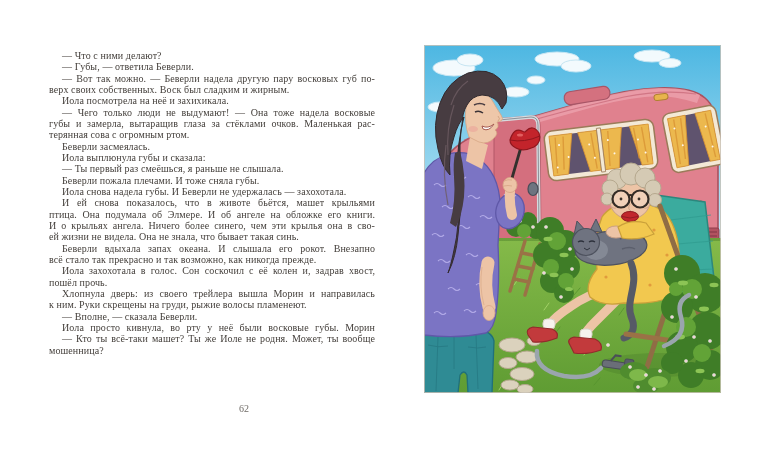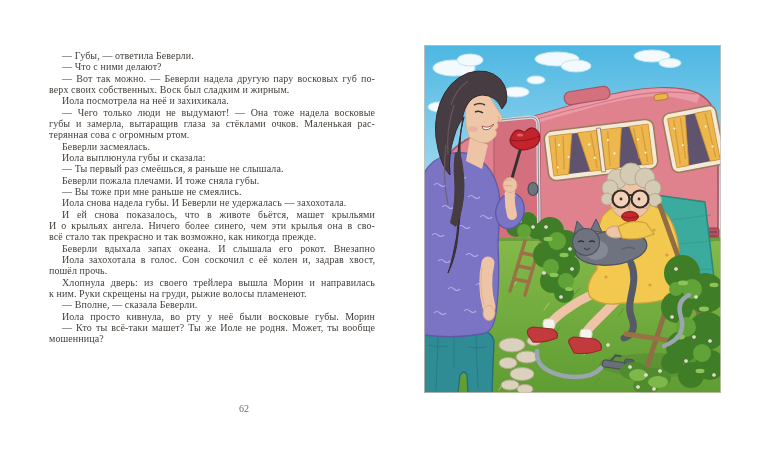--- a/index.html
+++ b/index.html
@@ -21,38 +21,39 @@
     text-align:right;font-size:10px;color:#6f6b66;
   }
   .illo{position:absolute;left:424px;top:45px;}
 </style>
 </head>
 <body>
 
 <div class="book-page">
 
   <div class="text-col" id="text-col">
+      <div class="line ind">— Что с ними делают?</div>
       <div class="line ind">— Губы, — ответила Беверли.</div>
-      <div class="line ind">— Что с ними делают?</div>
       <div class="line ind just">— Вот так можно. — Беверли надела другую пару восковых губ по-</div>
       <div class="line">верх своих собственных. Воск был сладким и жирным.</div>
       <div class="line ind">Иола посмотрела на неё и захихикала.</div>
       <div class="line ind just">— Чего только люди не выдумают! — Она тоже надела восковые</div>
       <div class="line just">губы и замерла, вытаращив глаза за стёклами очков. Маленькая рас-</div>
       <div class="line">терянная сова с огромным ртом.</div>
       <div class="line ind">Беверли засмеялась.</div>
       <div class="line ind">Иола выплюнула губы и сказала:</div>
       <div class="line ind">— Ты первый раз смеёшься, я раньше не слышала.</div>
       <div class="line ind">Беверли пожала плечами. И тоже сняла губы.</div>
-      <div class="line ind">— Вы тоже при мне раньше не смеялись.</div>
       <div class="line ind">Иола снова надела губы. И Беверли не удержалась — захохотала.</div>
       <div class="line ind just">И ей снова показалось, что в животе бьётся, машет крыльями</div>
+      <div class="line just">птица. Она подумала об Элмере. И об ангеле на обложке его книги.</div>
       <div class="line just">И о крыльях ангела. Ничего более синего, чем эти крылья она в сво-</div>
+      <div class="line">ей жизни не видела. Она не знала, что бывает такая синь.</div>
+      <div class="line ind just">Беверли вдыхала запах океана. И слышала его рокот. Внезапно</div>
       <div class="line">всё стало так прекрасно и так возможно, как никогда прежде.</div>
-      <div class="line ind just">Беверли вдыхала запах океана. И слышала его рокот. Внезапно</div>
       <div class="line ind just">Иола захохотала в голос. Сон соскочил с её колен и, задрав хвост,</div>
       <div class="line">пошёл прочь.</div>
       <div class="line ind just">Хлопнула дверь: из своего трейлера вышла Морин и направилась</div>
       <div class="line">к ним. Руки скрещены на груди, рыжие волосы пламенеют.</div>
       <div class="line ind">— Вполне, — сказала Беверли.</div>
       <div class="line ind just">Иола просто кивнула, во рту у неё были восковые губы. Морин</div>
       <div class="line ind just">— Кто ты всё-таки машет? Ты же Иоле не родня. Может, ты вообще</div>
       <div class="line">мошенница?</div>
     </div>
 

